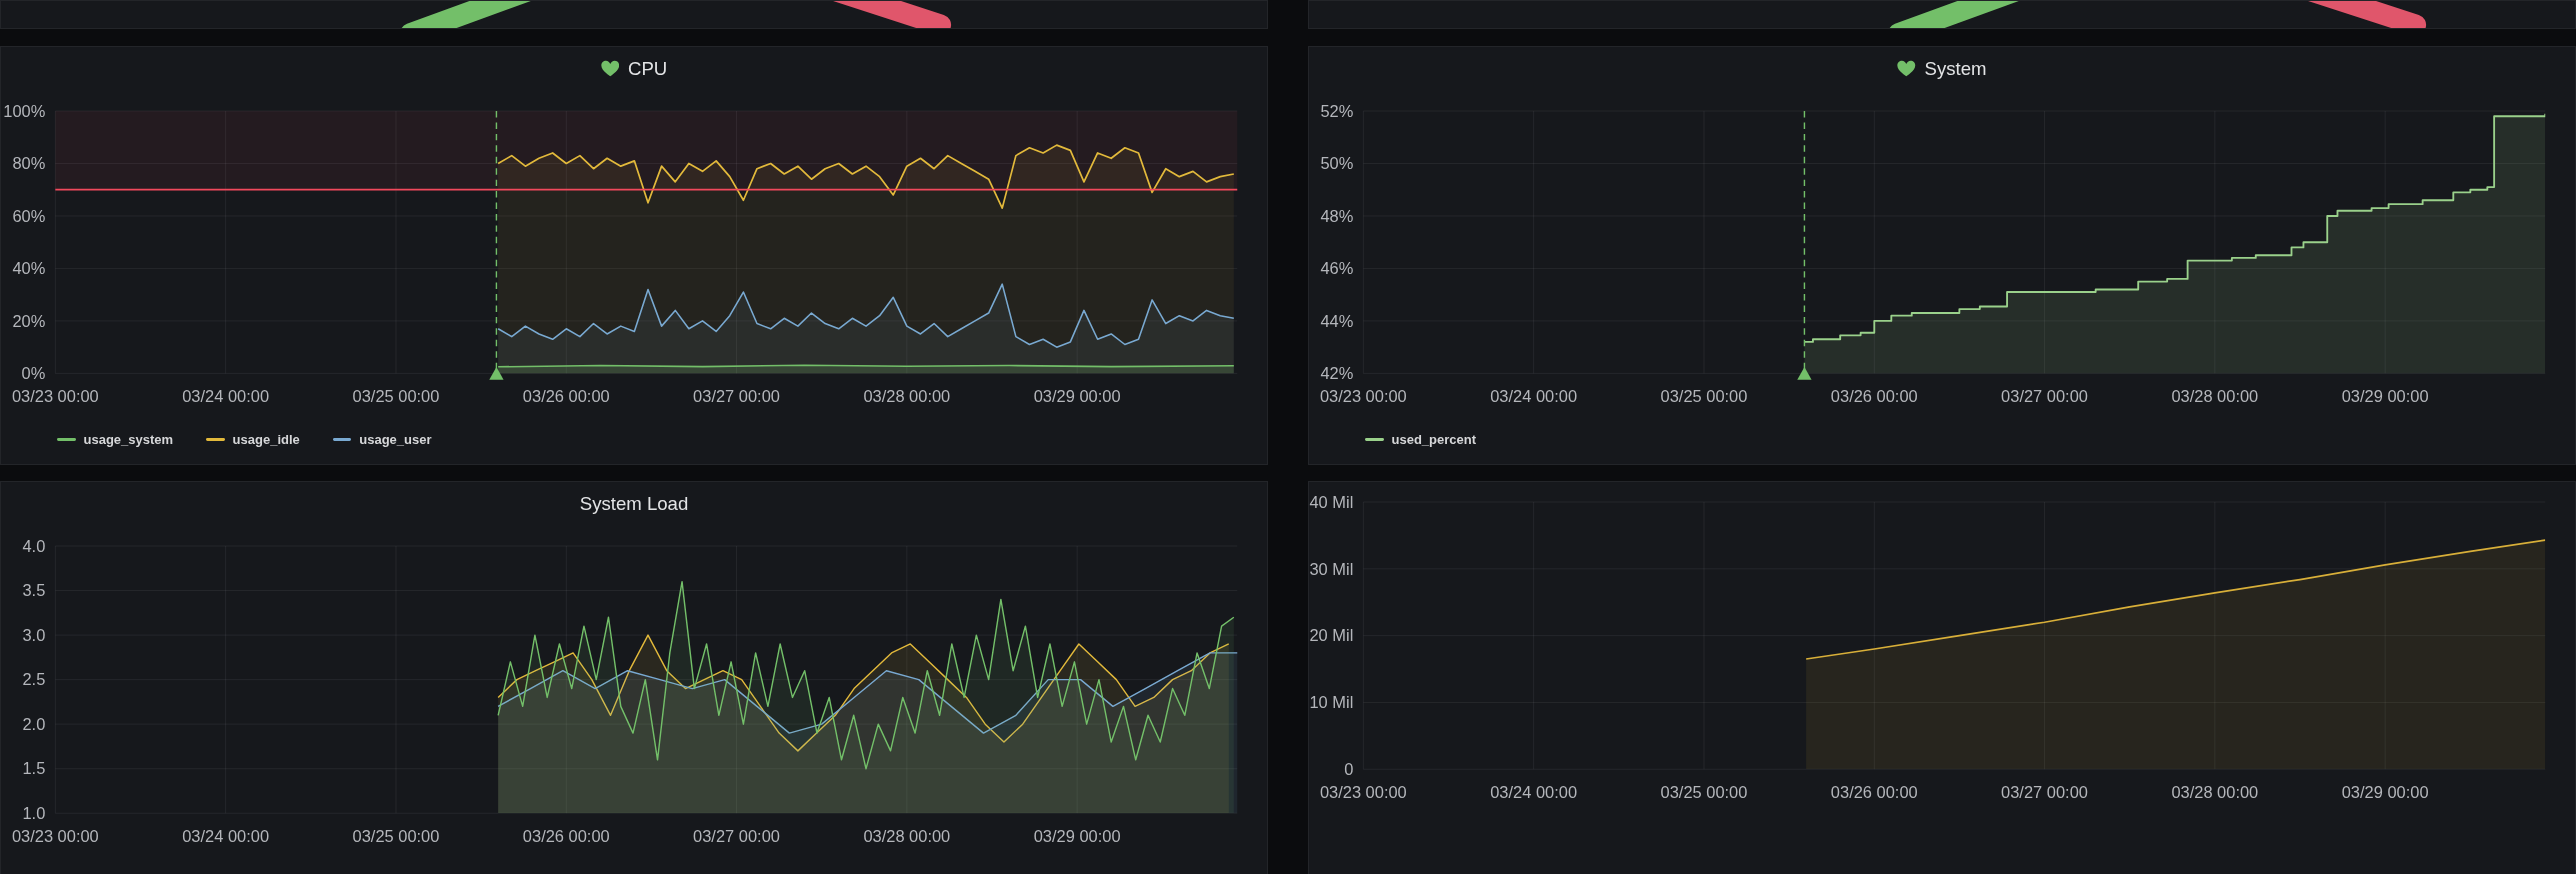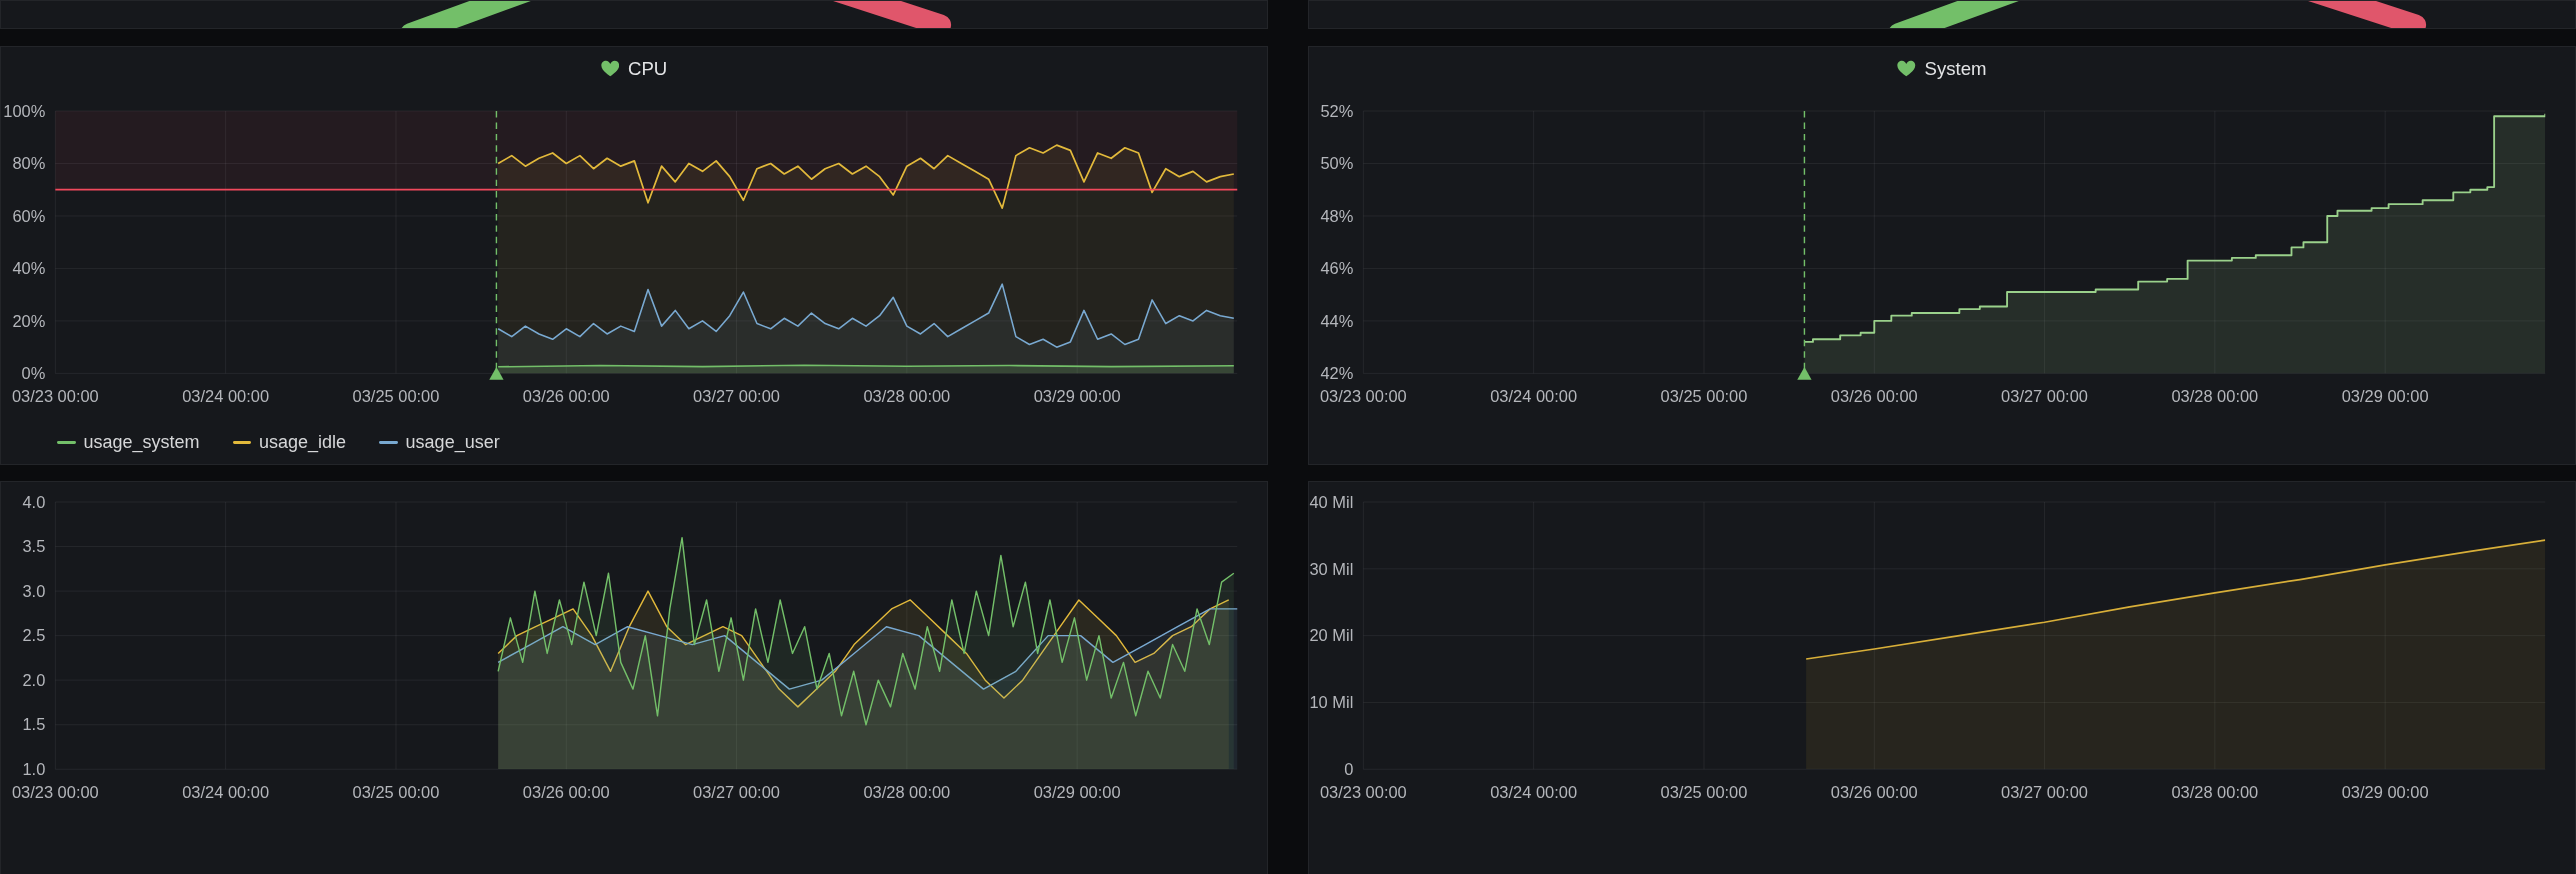--- a/index.html
+++ b/index.html
@@ -15,21 +15,21 @@
   .panel-title { font-size:18.6px; font-weight:500; color:#e3e4e6; }
   .heart { width:18.6px; height:17px; display:inline-flex; }
   svg.chart { display:block; width:1267px; }
   svg.chart.h-top { height:336px; }
   svg.chart.h-bot { height:343px; }
   .grid { stroke:rgba(204,204,220,0.09); stroke-width:1.3; }
   .tick { fill:#b4b6bb; font-size:23px; font-family:"Liberation Sans", sans-serif; }
   .ylab { text-anchor:end; }
   .xlab { text-anchor:middle; }
   .legend { display:flex; gap:33px; padding:5.7px 0 0 56px; }
-  .legend-item { display:flex; align-items:center; gap:7.9px; font-size:18px; color:#d6d7d9; cursor:pointer; }
+  .legend-item { display:flex; align-items:center; gap:7.9px; font-size:13px; color:#d6d7d9; cursor:pointer;font-weight:bold; }
   .legend-dash { display:inline-block; width:18.6px; height:2.9px; border-radius:1.4px; }
 </style>
 </head>
 <body>
 
 <div class="dashboard">
 
   <div class="row top-row">
     <section class="panel">
       <div class="gauge-arc" style="left: 395px; top: -1.4px; width: 156px; height: 21px; transform: rotate(-20deg); background: rgb(115, 191, 105);"></div>
@@ -149,25 +149,34 @@
           <text x="1028.7" y="435" class="tick xlab">03/27 00:00</text>
           <line x1="1266.9" x2="1266.9" y1="28" y2="395" class="grid"></line>
           <text x="1266.9" y="435" class="tick xlab">03/28 00:00</text>
           <line x1="1505.1" x2="1505.1" y1="28" y2="395" class="grid"></line>
           <text x="1505.1" y="435" class="tick xlab">03/29 00:00</text>
           <path d="M692.9 351.0L704.8 351.0L704.8 347.3L742.9 347.3L742.9 341.8L771.5 341.8L771.5 338.1L790.6 338.1L790.6 321.6L814.4 321.6L814.4 314.3L843.0 314.3L843.0 310.6L909.6 310.6L909.6 305.1L938.2 305.1L938.2 301.4L976.3 301.4L976.3 281.2L1100.2 281.2L1100.2 277.6L1159.7 277.6L1159.7 266.6L1200.2 266.6L1200.2 262.9L1228.8 262.9L1228.8 237.2L1290.7 237.2L1290.7 233.5L1324.1 233.5L1324.1 229.8L1374.1 229.8L1374.1 218.8L1390.8 218.8L1390.8 211.5L1424.1 211.5L1424.1 174.8L1438.4 174.8L1438.4 167.5L1486.1 167.5L1486.1 163.8L1509.9 163.8L1509.9 158.3L1557.5 158.3L1557.5 152.8L1600.4 152.8L1600.4 141.8L1624.2 141.8L1624.2 138.1L1648.0 138.1L1648.0 134.4L1657.5 134.4L1657.5 35.3L1729.0 35.3L1729.0 31.7L1729.0 395L692.9 395Z" fill="rgba(154,209,139,0.12)" clip-path="url(#clip-1)"></path>
           <path d="M692.9 351.0L704.8 351.0L704.8 347.3L742.9 347.3L742.9 341.8L771.5 341.8L771.5 338.1L790.6 338.1L790.6 321.6L814.4 321.6L814.4 314.3L843.0 314.3L843.0 310.6L909.6 310.6L909.6 305.1L938.2 305.1L938.2 301.4L976.3 301.4L976.3 281.2L1100.2 281.2L1100.2 277.6L1159.7 277.6L1159.7 266.6L1200.2 266.6L1200.2 262.9L1228.8 262.9L1228.8 237.2L1290.7 237.2L1290.7 233.5L1324.1 233.5L1324.1 229.8L1374.1 229.8L1374.1 218.8L1390.8 218.8L1390.8 211.5L1424.1 211.5L1424.1 174.8L1438.4 174.8L1438.4 167.5L1486.1 167.5L1486.1 163.8L1509.9 163.8L1509.9 158.3L1557.5 158.3L1557.5 152.8L1600.4 152.8L1600.4 141.8L1624.2 141.8L1624.2 138.1L1648.0 138.1L1648.0 134.4L1657.5 134.4L1657.5 35.3L1729.0 35.3L1729.0 31.7" fill="none" stroke="#9ad18b" stroke-width="2.6" stroke-linejoin="round" clip-path="url(#clip-1)"></path>
           <line x1="692.9" x2="692.9" y1="28" y2="395" stroke="#73bf69" stroke-width="2" stroke-dasharray="9 7"></line>
           <path d="M692.9 386L682.9 404L702.9 404Z" fill="#73bf69"></path>
         </svg>
+      <div class="legend">
+        <span class="legend-item">
+          <i class="legend-dash" style="background: rgb(154, 209, 139);"></i>
+          <span>used_percent</span>
+        </span>
+      </div>
     </section>
   </div>
 
   <div class="row main-row">
     <section class="panel">
+      <header class="panel-header">
+        <h2 class="panel-title">System Load</h2>
+      </header>
       <svg class="chart h-bot" viewBox="0 0 1772 480" preserveAspectRatio="none">
           <defs>
             <clipPath id="clip-2">
               <rect x="76" y="28" width="1653" height="374"></rect>
             </clipPath>
           </defs>
           <line x1="76" x2="1729" y1="402.0" y2="402.0" class="grid"></line>
           <text x="62" y="410.0" class="tick ylab">1.0</text>
           <line x1="76" x2="1729" y1="339.7" y2="339.7" class="grid"></line>
           <text x="62" y="347.7" class="tick ylab">1.5</text>

